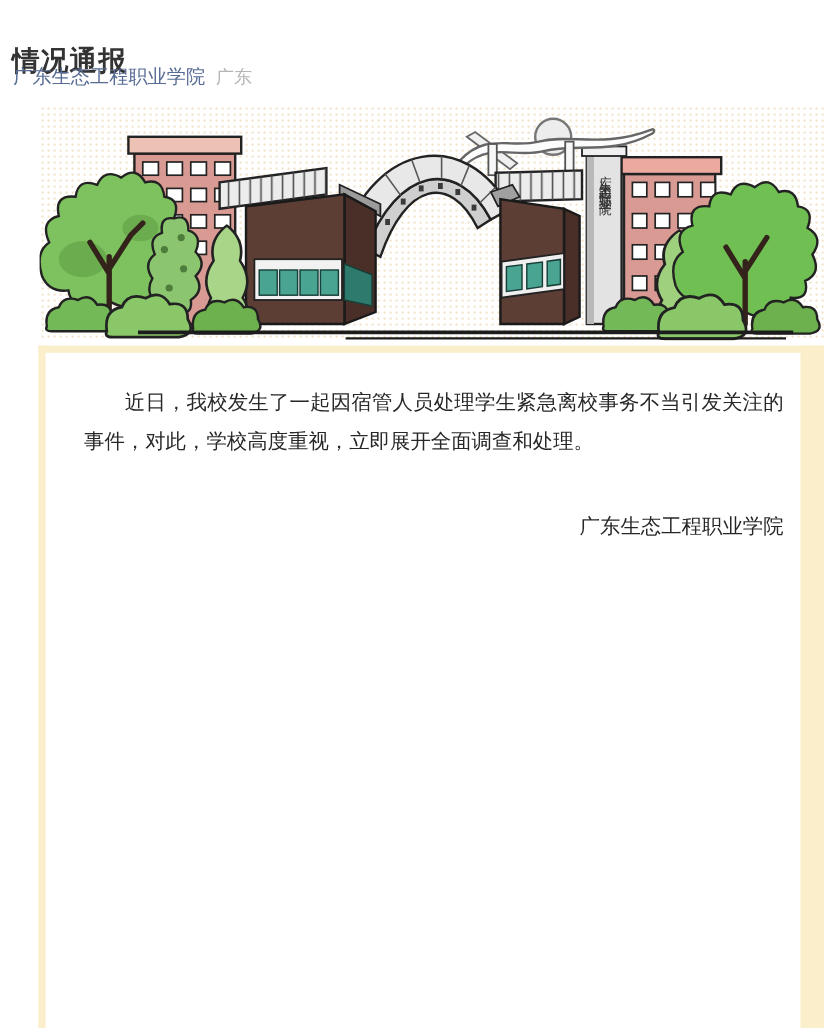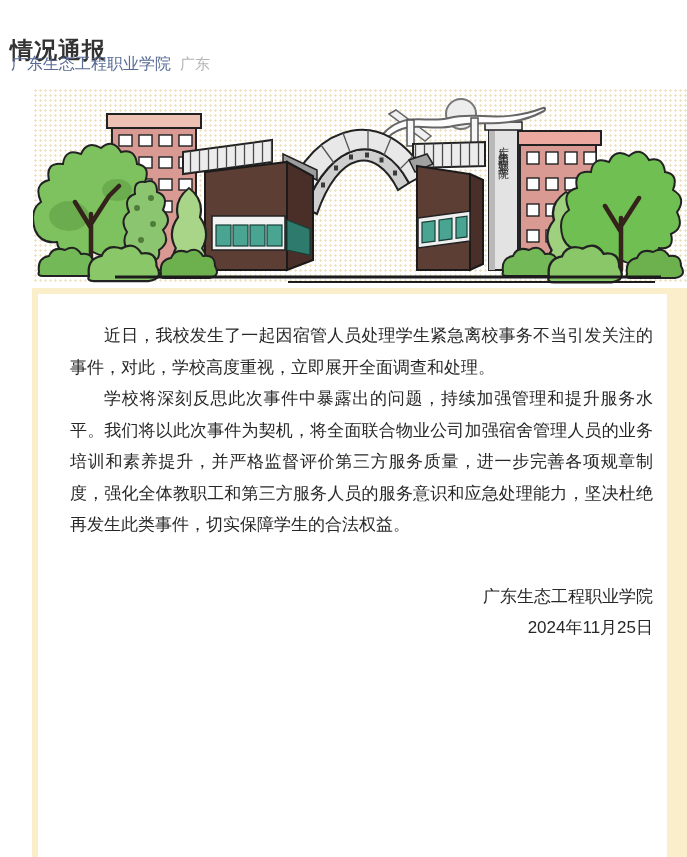--- a/index.html
+++ b/index.html
@@ -219,18 +219,16 @@
     <line x1="82" y1="189" x2="628" y2="189" stroke-width="3.2"></line>
     <line x1="255" y1="194" x2="622" y2="194" stroke-width="2"></line>
   </g>
 </svg>
 </div>
 
 <div class="gate-sign-text">广东生态工程职业学院</div>
 
 <div class="notice-box">
   <p>近日，我校发生了一起因宿管人员处理学生紧急离校事务不当引发关注的事件，对此，学校高度重视，立即展开全面调查和处理。</p>
-  <p>学校将深刻反思此次事件中暴露出的问题，持续加强管理和提升服务水平。我们将以此次事件为契机，将全面联合物业公司加强宿舍管理人员的业务培训和素养提升，并严格监督评价第三方服务质量，进一步完善各项规章制度，强化全体教职工和第三方服务人员的服务意识和应急处理能力，坚决杜绝再发生此类事件，切实保障学生的合法权益。</p>
   <div class="signature">
     <div>广东生态工程职业学院</div>
-    <div>2024年11月25日</div>
   </div>
 </div>
 
 </body></html>

